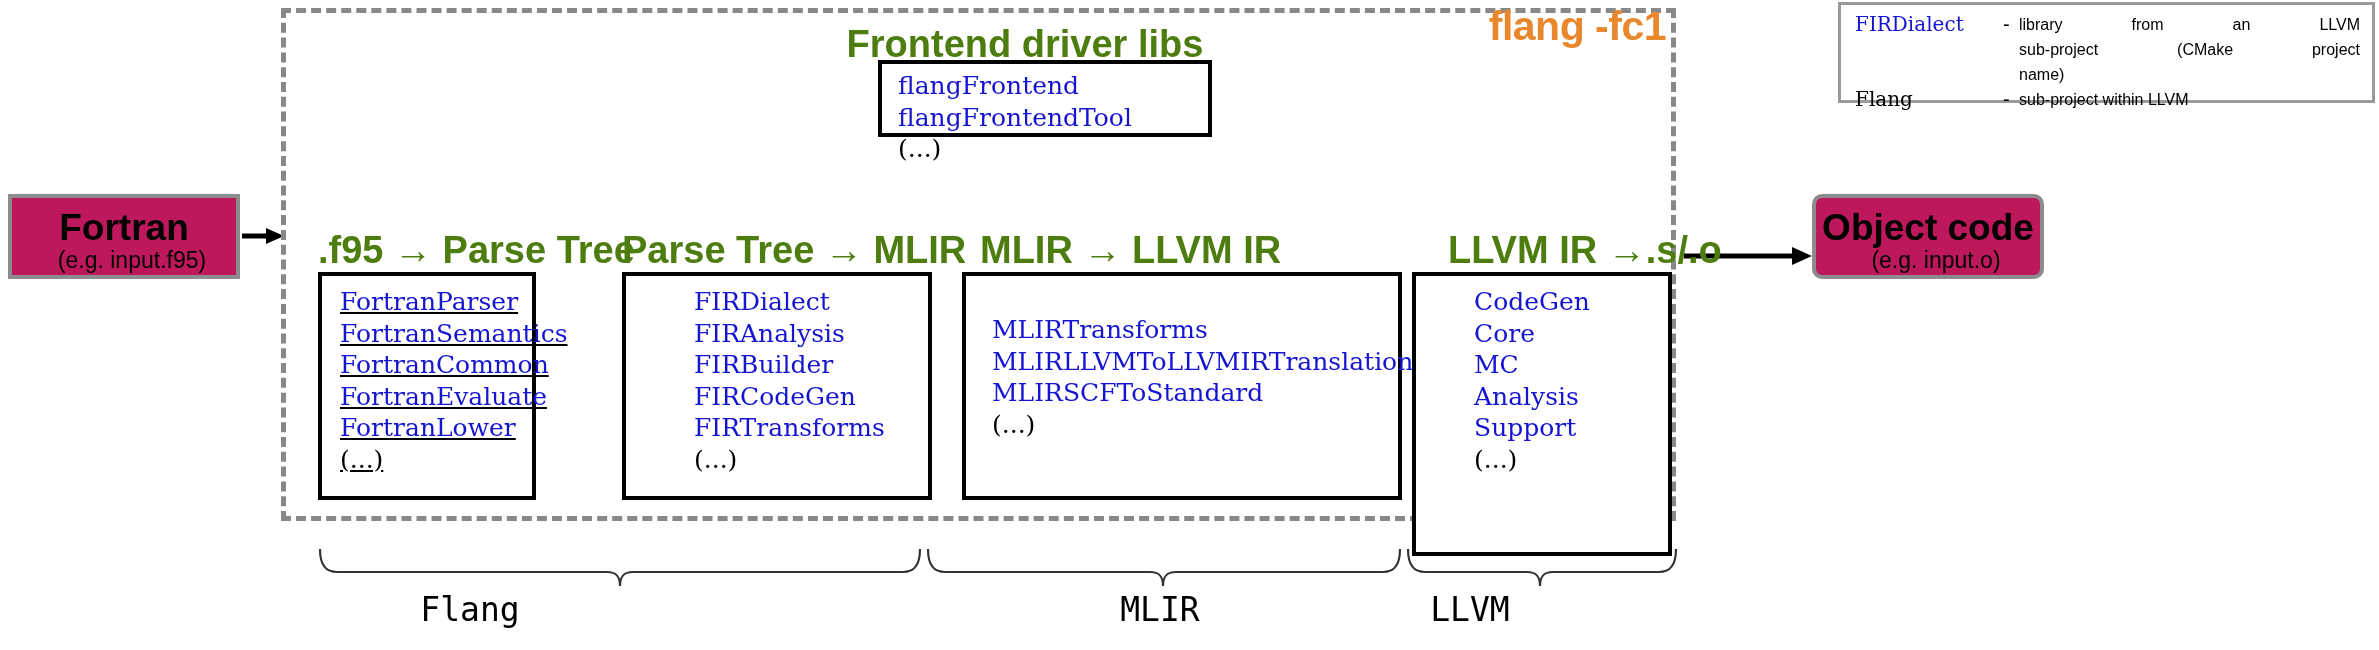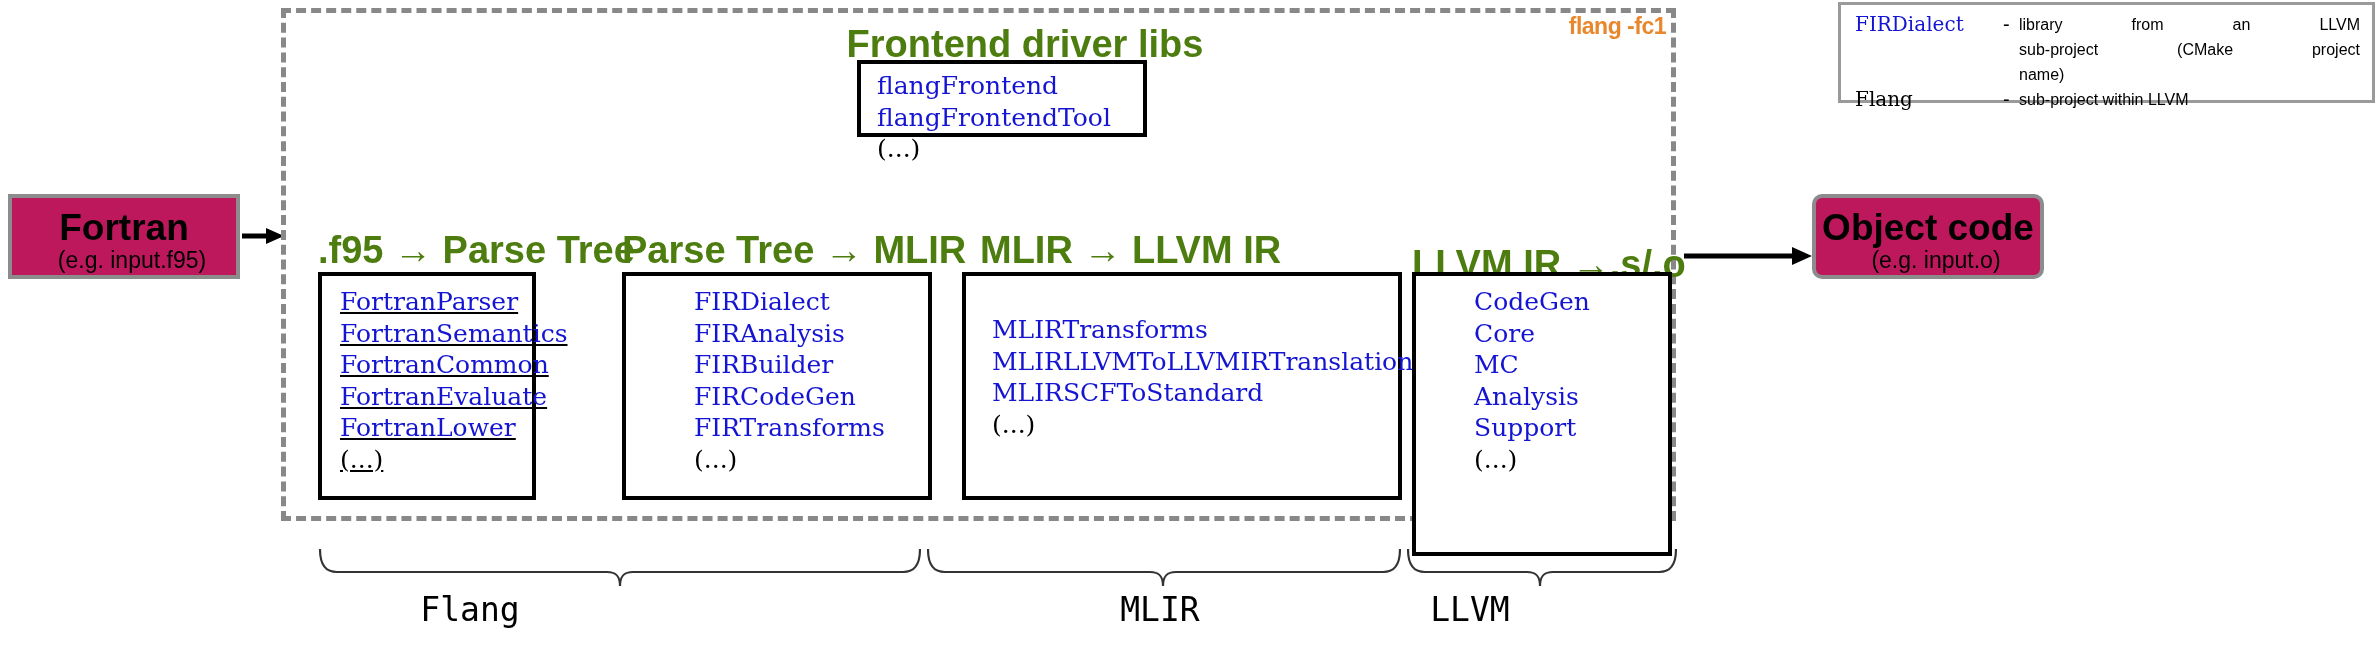--- a/index.html
+++ b/index.html
@@ -7,21 +7,21 @@
        font-family:"Liberation Sans",sans-serif;color:#000;}
   .abs{position:absolute;}
 
   
   #fc1-container{
     left:281px; top:8px; width:1395px; height:513px;
     border:5px dashed #888888; box-sizing:border-box;
   }
   #fc1-label{
     left:1476px; top:6px; width:190px; height:40px;
-    color:#E8872B; font-weight:bold; font-size:23px;
+    color:#E8872B; font-weight:bold; font-size:41px;
     text-align:right; line-height:40px; letter-spacing:-0.5px;
   }
 
   
   .libbox{
     border:4px solid #000; background:#fff; box-sizing:border-box;
   }
   .libbox ul{list-style:none;margin:0;padding:0;}
   .libbox li{
     font-family:"DejaVu Serif",serif;
@@ -30,27 +30,27 @@
   }
   .libbox li.ellipsis{color:#000;}
 
   .boxhead{
     font-weight:bold; font-size:38px; color:#4d7c0f;
     white-space:nowrap; text-align:center;
   }
 
   
   #frontend-head{ left:795px; top:23px; width:460px; text-align:center;}
-  #frontend-box{ left:857px; top:60px; width:290px; height:77px; padding:6px 4px 0 16px;}
+  #frontend-box{ left:878px; top:60px; width:334px; height:77px; padding:6px 4px 0 16px;}
 
   
   #head-1{ left:318px; top:229px; width:270px;}
   #head-2{ left:622px; top:229px; width:300px;}
   #head-3{ left:980px; top:229px; width:290px;}
-  #head-4{ left:1412px; top:229px; width:270px;margin-top:14px;}
+  #head-4{ left:1448px; top:229px; width:270px;}
 
   
   #box-1{ left:318px; top:272px; width:218px; height:228px; padding:10px 0 16px 18px;text-decoration:underline;}
   #box-2{ left:622px; top:272px; width:310px; height:228px; padding:10px 0 0 68px;}
   #box-3{ left:962px; top:272px; width:440px; height:228px; padding:38px 0 0 26px;}
   #box-4{ left:1412px; top:272px; width:260px; height:284px; padding:10px 0 0 58px;}
 
   
   .endbox{
     border:4px solid #8c8c8c; background:#be185d; box-sizing:border-box;

